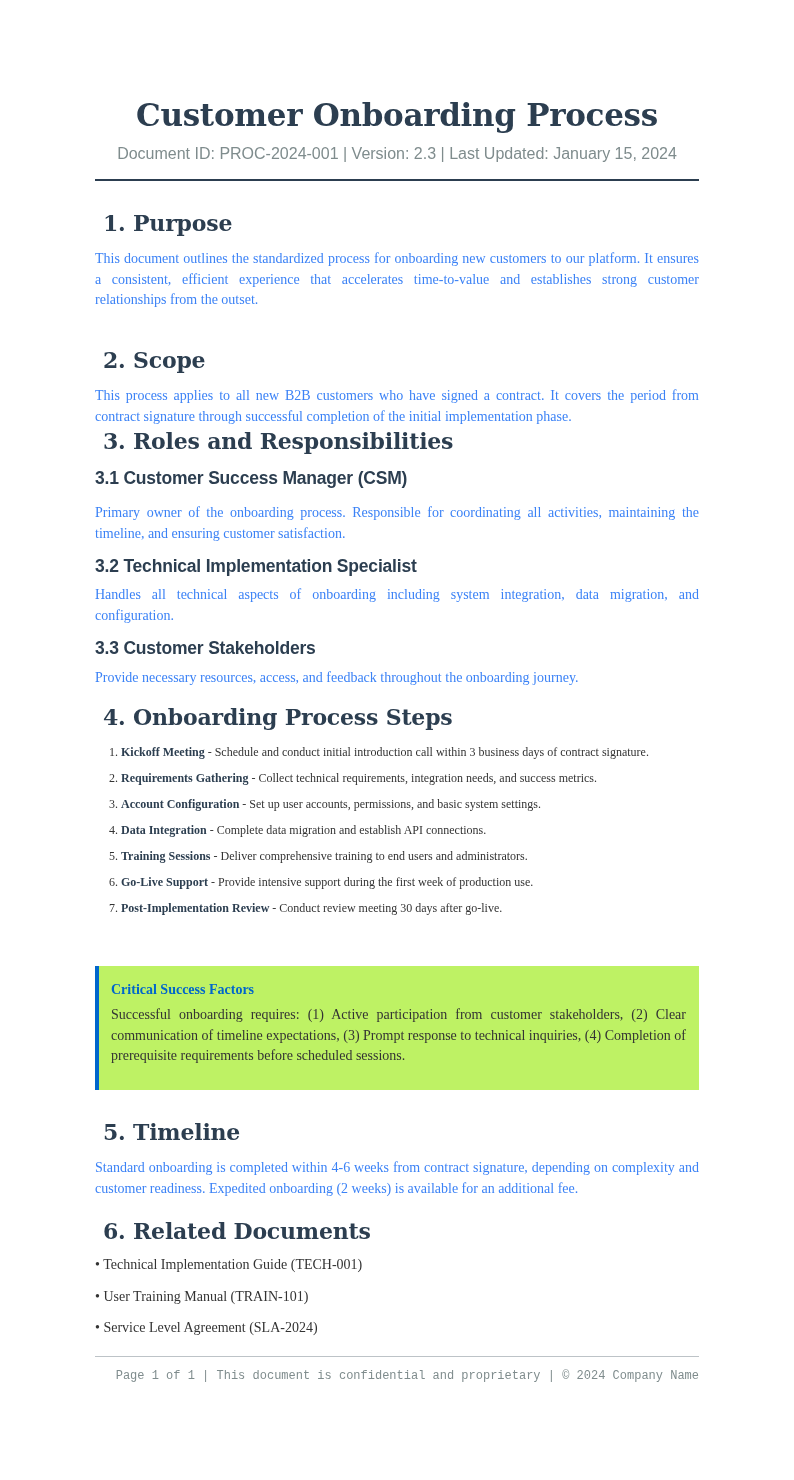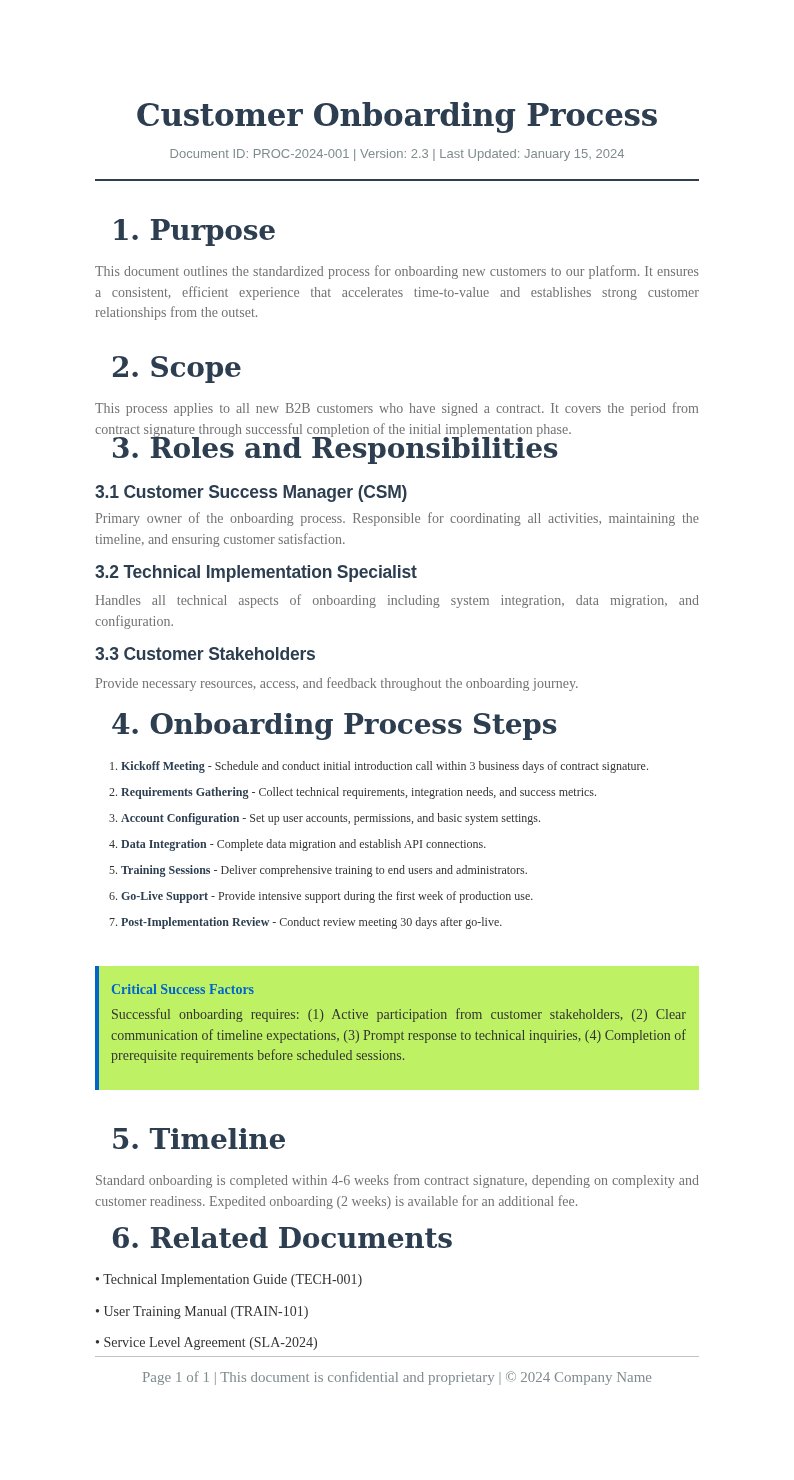--- a/index.html
+++ b/index.html
@@ -10,51 +10,51 @@
       color: #2c3e50;
     }
     .header { text-align: center; padding-top: 94px; }
     .doc-title {
       font-family: "DejaVu Serif", serif;
       font-weight: bold; font-size: 31px; letter-spacing: -0.3px;
       color: #2c3e50; margin: 0; line-height: 42px;
     }
     .doc-meta {
       font-family: "Liberation Sans", sans-serif;
-      font-size: 13px; color: #7f8c8d; margin-top: 10px; line-height: 16px;
+      font-size: 16px; color: #7f8c8d; margin-top: 10px; line-height: 16px;
     }
     .header-rule { height: 0; border-top: 2px solid #2c3e50; margin-top: 17px; }
     h2 {
       font-family: "DejaVu Serif", serif;
-      font-weight: bold; font-size: 28px; color: #2c3e50;
-      margin: 16px; line-height: 30px; letter-spacing: -0.2px;
+      font-weight: bold; font-size: 22px; color: #2c3e50;
+      margin: 8px; line-height: 30px; letter-spacing: -0.2px;
     }
     h3 {
       font-family: Liberation Sans, sans-serif;
       font-weight: bold; font-size: 17.5px; color: #2c3e50;
       margin: 0; line-height: 24px; letter-spacing: -0.2px;
     }
     p.body {
-      font-size: 14px; line-height: 20.5px; color: #737373; margin: 0;
+      font-size: 14px; line-height: 20.5px; color: #3b82f6; margin: 0;
       text-align: justify;
     }
     .sec { position: absolute; left: 0; width: 604px; }
     ol.steps { margin: 0; padding: 0 0 0 26px; font-size: 12px; color: #333; line-height: 20.5px; }
     ol.steps li { margin-bottom: 5.5px; padding-left: 0; }
     ol.steps b { color: #2c3e50; }
     .callout {
       position: absolute; left: 0; width: 604px; height: 124px;
       background: #bef264; border-left: 4px solid #0066cc; box-sizing: border-box;
       padding: 15px 13px 0 12px;
     }
     .callout-title { font-weight: bold; font-size: 14px; color: #0066cc; line-height: 18px; margin-bottom: 6px; }
     .callout p { font-size: 14px; line-height: 20.5px; color: #333; margin: 0; text-align: justify; }
     .related-item { font-size: 14px; color: #333; line-height: 20px; height: 31.5px; }
     .footer { position: absolute; left: 0; width: 604px; top: 1356px; border-top: 1px solid #bdc3c7; text-align: center; }
-    .footer-text { font-family: Liberation Serif, serif; font-size: 15px; color: #7f8c8d; margin-top: 12px; }
+    .footer-text { font-family: Liberation Mono, monospace; font-size: 12px; color: #7f8c8d; margin-top: 12px; text-align: right; }
   </style>
 </head>
 <body>
 
 <div class="page">
   <div class="header">
     <h1 class="doc-title">Customer Onboarding Process</h1>
     <div class="doc-meta">Document ID: PROC-2024-001 | Version: 2.3 | Last Updated: January 15, 2024</div>
     <div class="header-rule"></div>
   </div>
@@ -65,21 +65,21 @@
   </div>
 
   <div class="sec" style="top:337px;">
     <h2>2. Scope</h2>
     <p class="body" style="margin-top:11px;">This process applies to all new B2B customers who have signed a contract. It covers the period from contract signature through successful completion of the initial implementation phase.</p>
   </div>
 
   <div class="sec" style="top:418px;">
     <h2>3. Roles and Responsibilities</h2>
     <h3 style="margin-top:10px;">3.1 Customer Success Manager (CSM)</h3>
-    <p class="body" style="margin-top:5px;">Primary owner of the onboarding process. Responsible for coordinating all activities, maintaining the timeline, and ensuring customer satisfaction.</p>
+    <p class="body" style="margin-top:13px;">Primary owner of the onboarding process. Responsible for coordinating all activities, maintaining the timeline, and ensuring customer satisfaction.</p>
     <h3 style="margin-top:10px;">3.2 Technical Implementation Specialist</h3>
     <p class="body" style="margin-top:7px;">Handles all technical aspects of onboarding including system integration, data migration, and configuration.</p>
     <h3 style="margin-top:10px;">3.3 Customer Stakeholders</h3>
     <p class="body" style="margin-top:8px;">Provide necessary resources, access, and feedback throughout the onboarding journey.</p>
   </div>
 
   <div class="sec" style="top:694px;">
     <h2>4. Onboarding Process Steps</h2>
     <ol class="steps" style="margin-top:10px;">
       <li><b>Kickoff Meeting</b><span> - Schedule and conduct initial introduction call within 3 business days of contract signature.</span></li>

